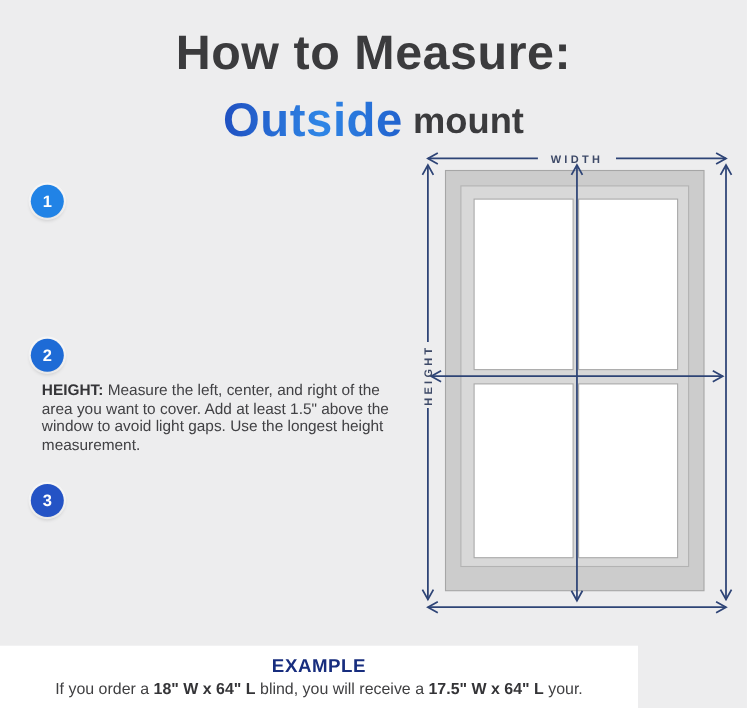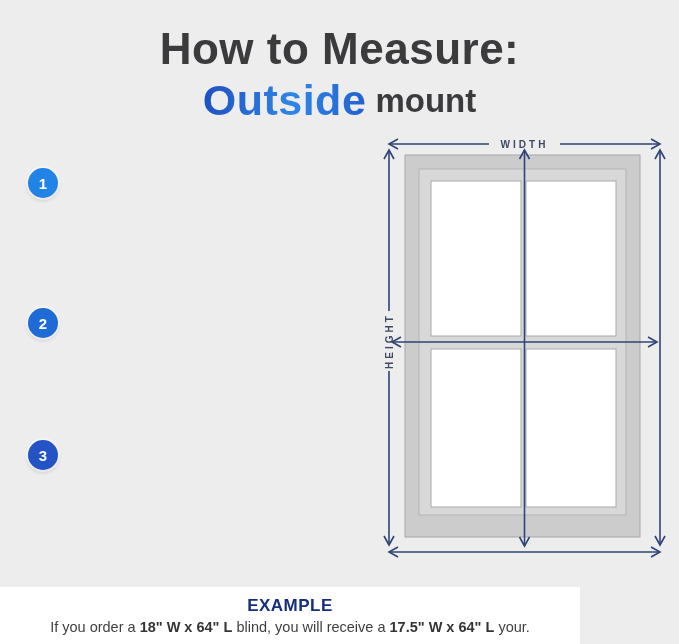--- a/index.html
+++ b/index.html
@@ -7,21 +7,21 @@
   .page {
     position:relative; width:679px; height:644px;
     background:#ededee; overflow:hidden;
     font-family:"Liberation Sans", sans-serif;
     color:#414144;
   }
 
   
   .title-block { position:absolute; top:24px; left:0; width:679px; text-align:center; }
   .title-line1 { font-size:44px; font-weight:700; color:#3b3b3d; letter-spacing:0.5px; }
-  .title-line2 { margin-top:2px; font-size:33px; font-weight:700; color:#3b3b3d; }
+  .title-line2 { margin-top:12px; font-size:33px; font-weight:700; color:#3b3b3d; }
   .title-highlight {
     font-size:43px; font-weight:800; letter-spacing:0.5px;
     color:#2163d1;
     background:linear-gradient(95deg,#1f4fc0 0%,#2f86e6 55%,#2161cd 100%);
     -webkit-background-clip:text; background-clip:text;
     -webkit-text-fill-color:transparent;
     vertical-align:-3px;
   }
 
   
@@ -72,20 +72,21 @@
     <div class="title-line1">How to Measure:</div>
     <div class="title-line2"><span class="title-highlight">Outside</span><span> mount</span></div>
   </div>
 
   <div class="step step-1">
     <div class="step-circle c1">1</div>
   </div>
 
   <div class="step step-2">
     <div class="step-circle c2">2</div>
+    <div class="step-text"><span class="step-label">HEIGHT:</span> <span>Measure the left, center, and right of the area you want to cover. Add at least 1.5" above the window to avoid light gaps. Use the longest height measurement.</span></div>
   </div>
 
   <div class="step step-3">
     <div class="step-circle c3">3</div>
   </div>
 
   <div class="diagram">
     <svg width="292" height="460" viewBox="0 0 292 460">
 
       <rect x="22" y="22" width="235" height="382" fill="#cccccc" stroke="#a6a6a6" stroke-width="1"></rect>

